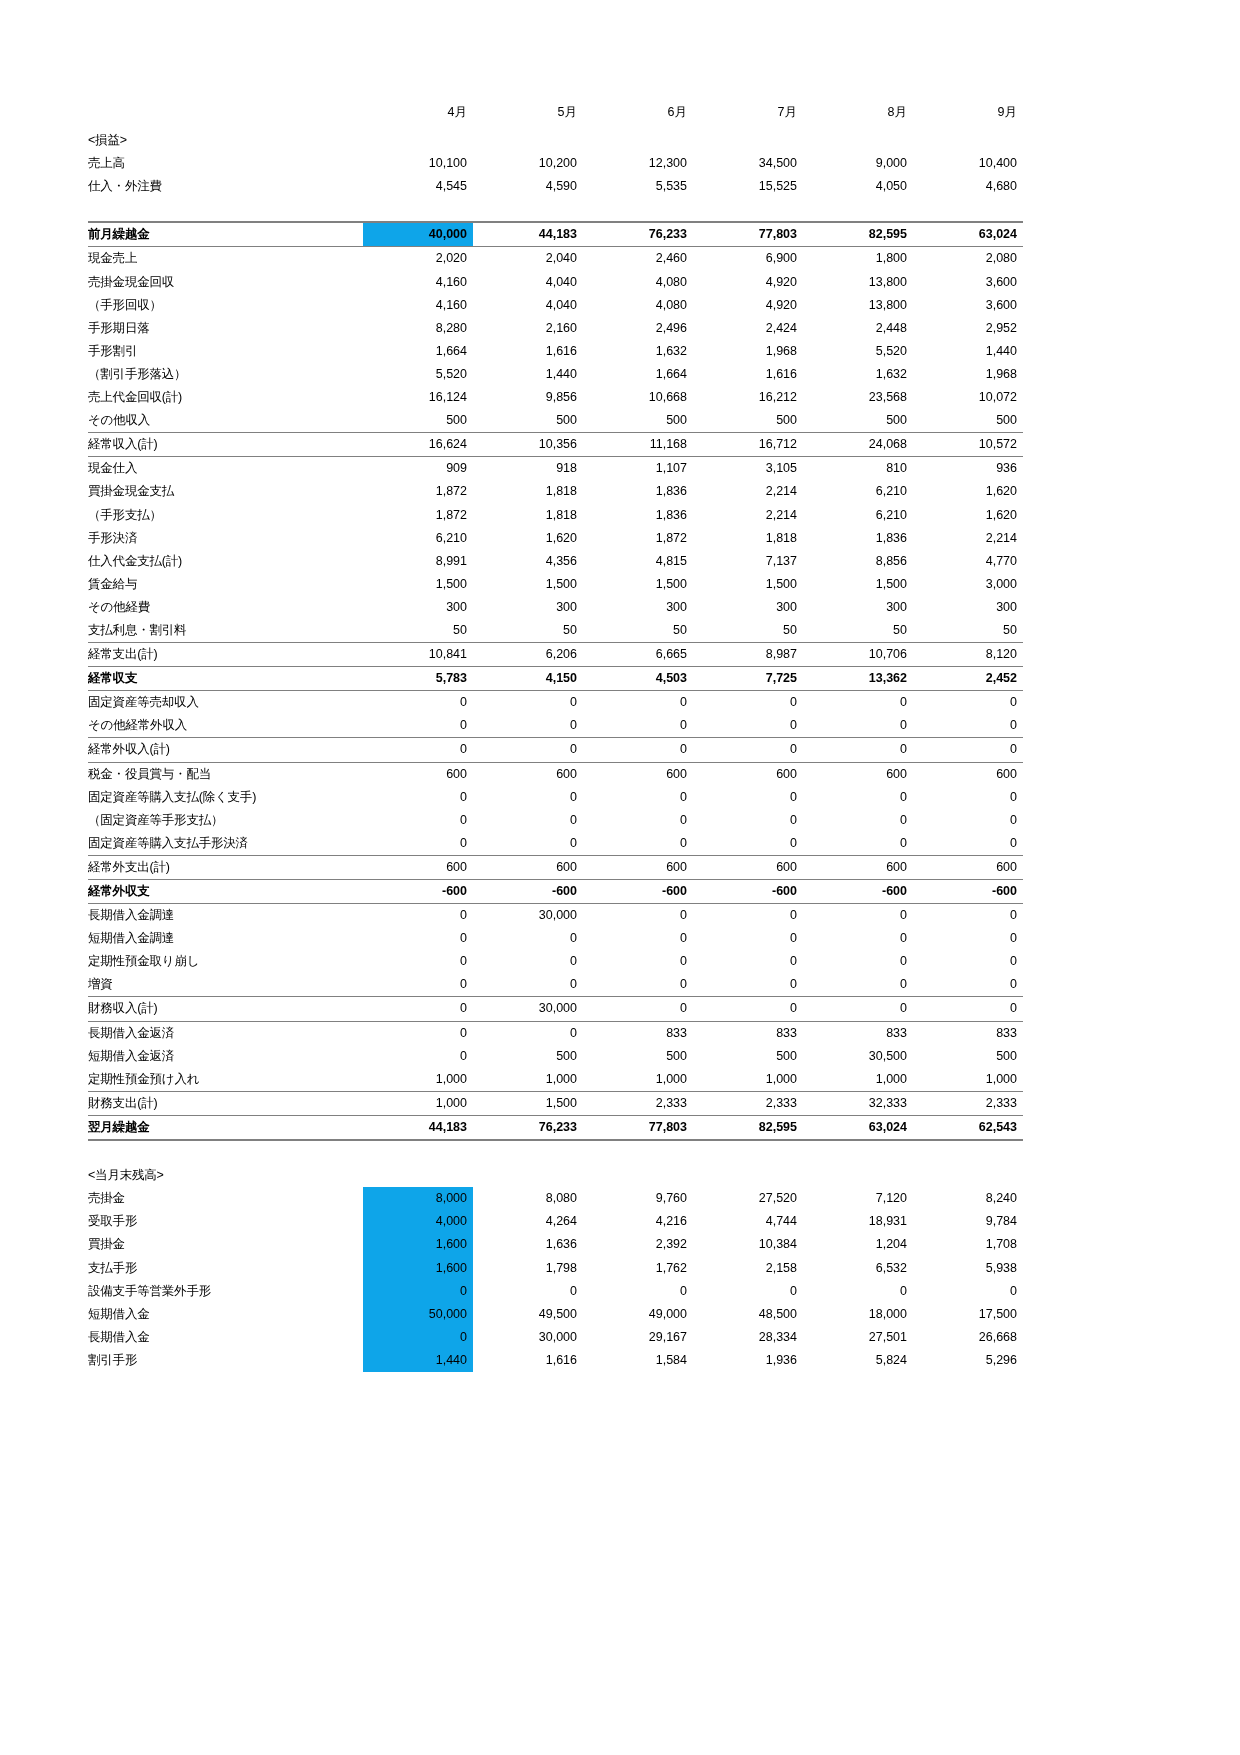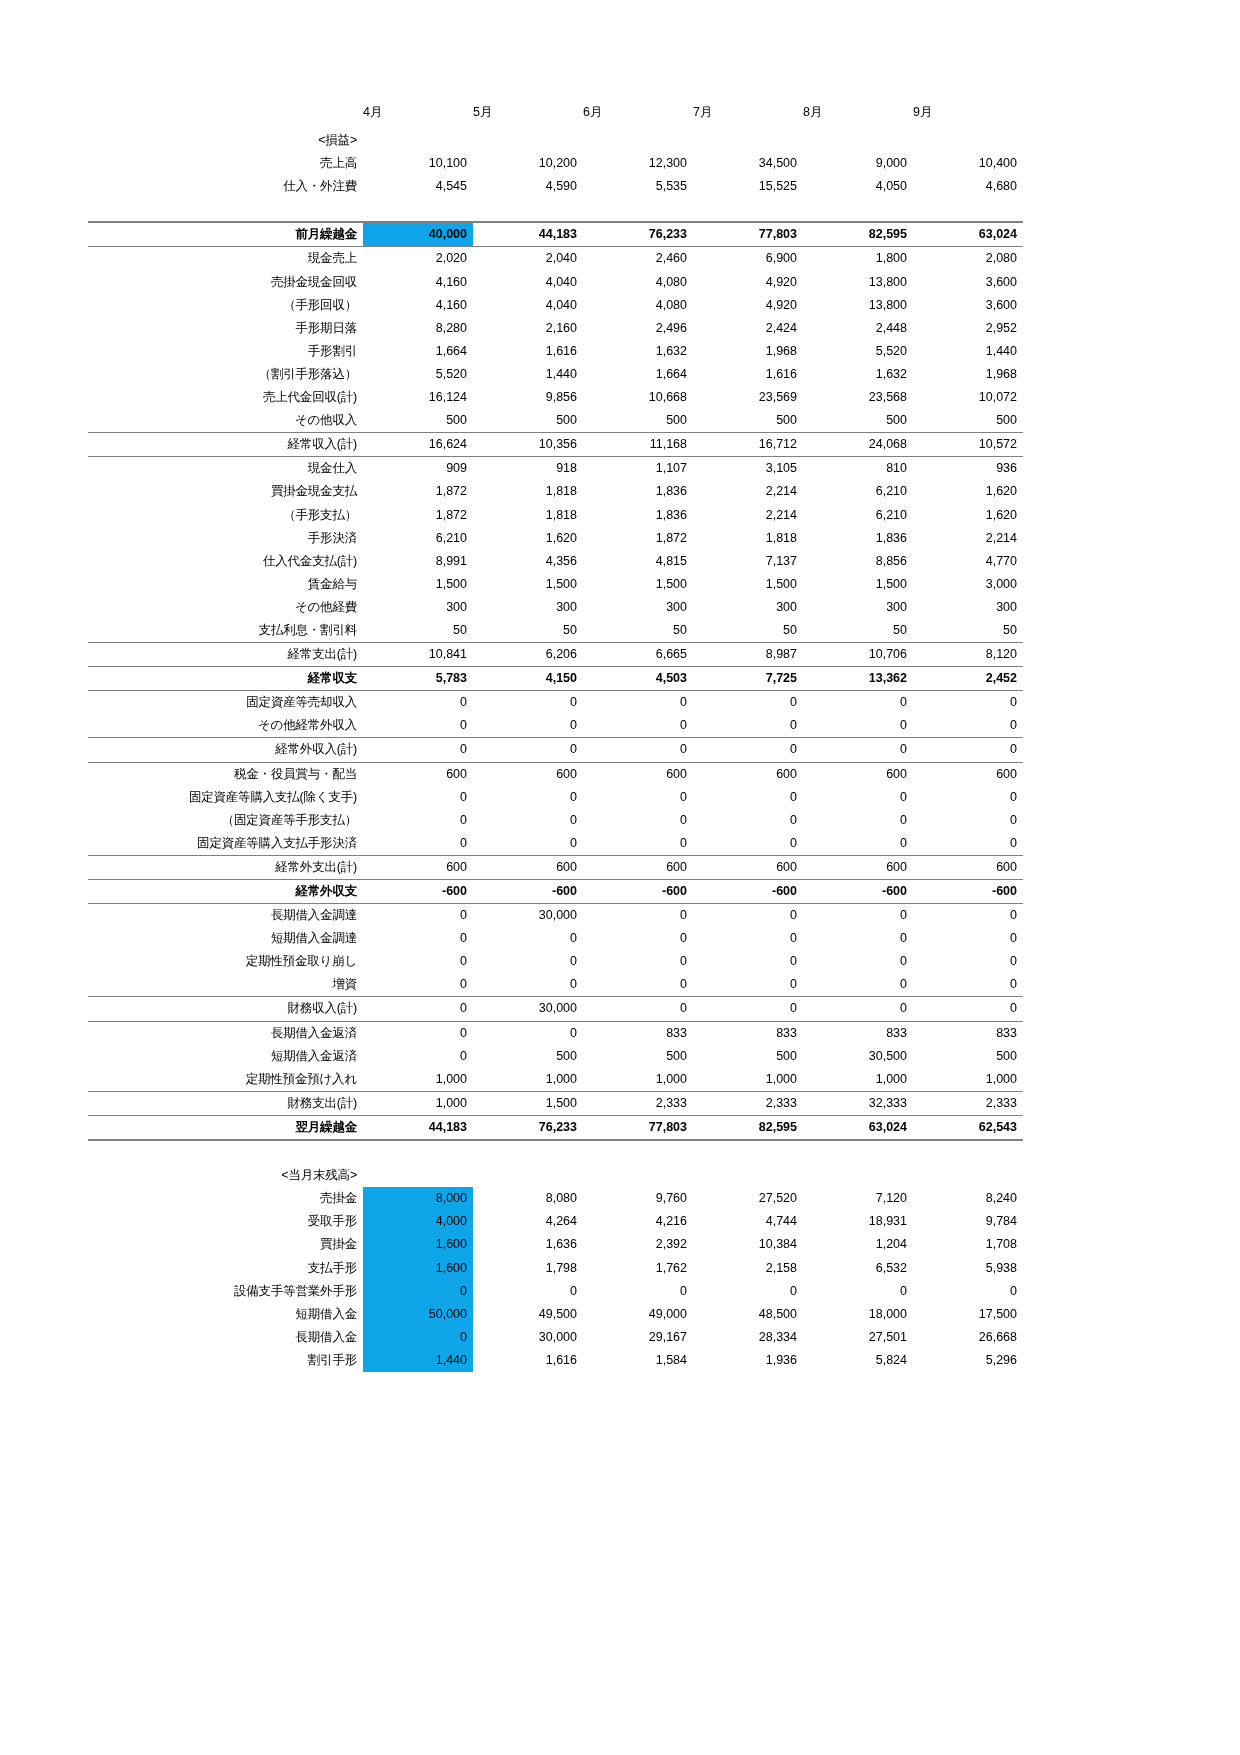--- a/index.html
+++ b/index.html
@@ -26,36 +26,36 @@
   col.val{width:110px;}
   table.cf td{
     padding:0 6px 0 0;
     height:23.1px;
     line-height:23.1px;
     vertical-align:middle;
     white-space:nowrap;
     overflow:hidden;
   }
   td.label{
-    text-align:right;
+    text-align:left;
     padding-left:0;
     font-size:12.5px;
     letter-spacing:-0.2px;
   }
   td.num{
     text-align:right;
     font-size:12.5px;
   }
   
   .ind0{padding-left:2px;}
   .ind1{padding-left:22px;margin-left:20px;}
   .ind2{padding-left:14px;}
   
   tr.hdr td{height:34px;line-height:34px;font-size:12.5px;}
-  td.month{text-align:left;padding-right:34px;}
+  td.month{text-align:right;padding-right:34px;}
   
   .bold td{font-weight:bold;}
   
   .top-thick td{border-top:2.2px solid #808080;}
   .bot-thin td{border-bottom:1px solid #808080;}
   .bot-thick td{border-bottom:2.2px solid #808080;}
   
   td.hl{background:#0ea5e9;}
   .spacer td{height:23.1px;border:none;background:transparent;}
   .gap td{height:34px;border:none;}
@@ -189,21 +189,21 @@
     <td class="num">1,664</td>
     <td class="num">1,616</td>
     <td class="num">1,632</td>
     <td class="num">1,968</td>
   </tr>
   <tr>
     <td class="label ind2">売上代金回収(計)</td>
     <td class="num">16,124</td>
     <td class="num">9,856</td>
     <td class="num">10,668</td>
-    <td class="num">23,569</td>
+    <td class="num">16,212</td>
     <td class="num">23,568</td>
     <td class="num">10,072</td>
   </tr>
   <tr class="bot-thin">
     <td class="label ind2">その他収入</td>
     <td class="num">500</td>
     <td class="num">500</td>
     <td class="num">500</td>
     <td class="num">500</td>
     <td class="num">500</td>

